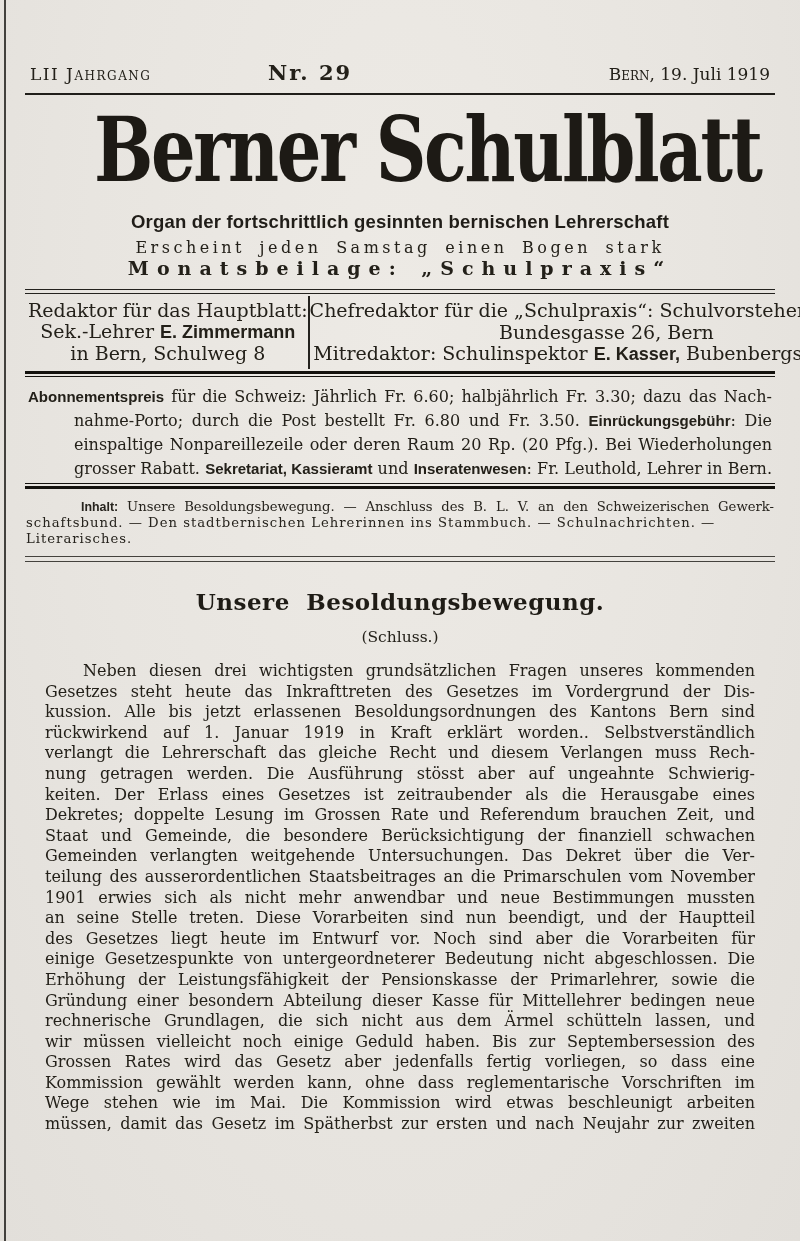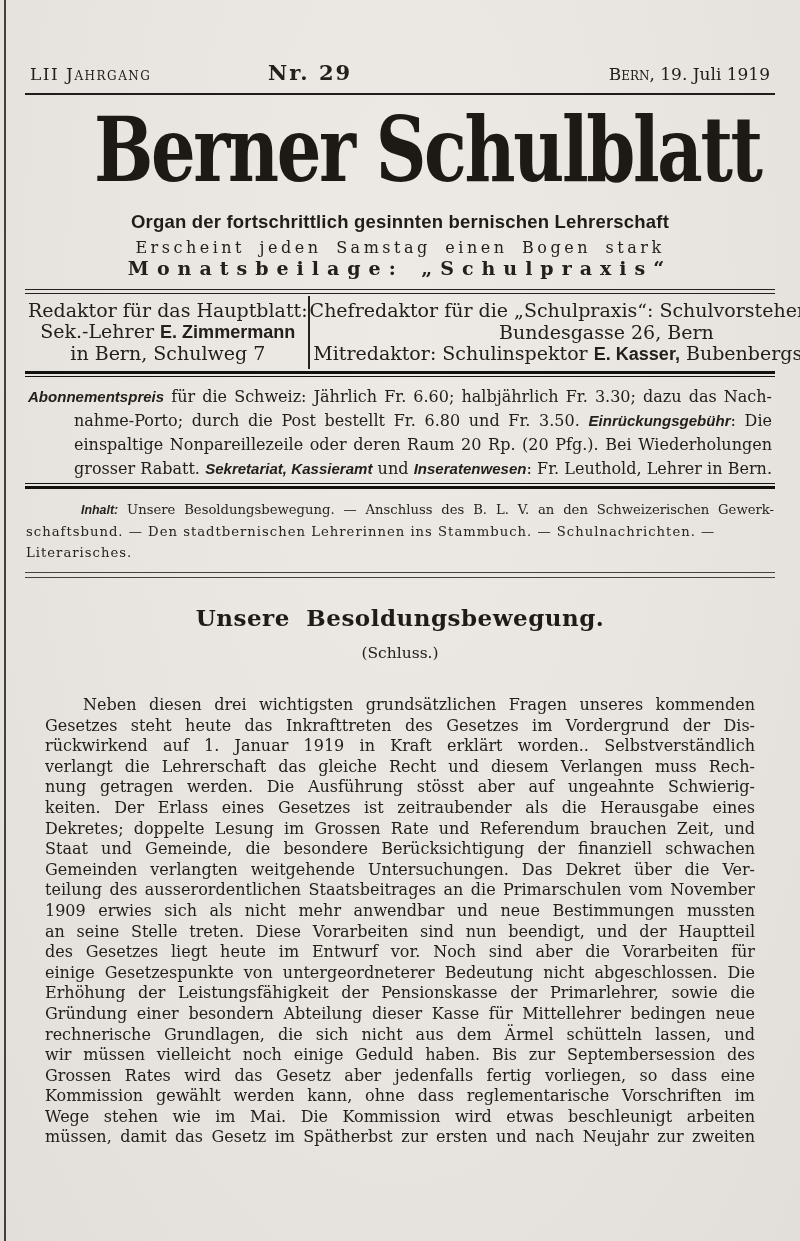--- a/index.html
+++ b/index.html
@@ -40,32 +40,32 @@
   .editors{display:flex;margin:0 28px;align-items:stretch;}
   .ed-left{width:350px;text-align:center;font-size:19px;line-height:21px;padding:6px 0;white-space:nowrap;}
   .ed-div{width:3px;border-left:1.5px solid #24221e;border-right:1.5px solid #24221e;margin:2px 0;}
   .ed-right{flex:1;text-align:center;font-size:19px;line-height:21px;padding:6px 0;white-space:nowrap;}
   .bname{font-family:"Liberation Sans",sans-serif;font-weight:bold;font-size:.95em;}
 
   
   .abo{margin:8px 28px 0;font-size:16px;line-height:24px;}
   .abo .l{text-align:justify;text-align-last:justify;}
   .abo .hang{padding-left:46px;}
-  .b{font-family:"Liberation Sans",sans-serif;font-weight:bold;font-size:.94em;font-style:italic;}
+  .b{font-family:"Liberation Sans",sans-serif;font-weight:bold;font-size:.94em;}
   .it{}
 
   
-  .inhalt{margin:10px 26px 0;font-size:13.2px;line-height:21px;color:#26231d;}
+  .inhalt{margin:10px 26px 0;font-size:13.2px;line-height:16px;color:#26231d;}
   .inhalt .l1{text-indent:55px;text-align:justify;text-align-last:justify;}
   .inhalt .l2{text-align:left;letter-spacing:1px;}
 
   
   .art-title{margin-top:26px;text-align:center;font-size:23px;font-weight:bold;letter-spacing:.5px;word-spacing:8px;color:#1f1c16;}
   .art-sub{margin-top:13px;text-align:center;font-size:15.5px;}
-  .art-body{margin:33px 45px 0;font-size:16px;line-height:20.6px;}
+  .art-body{margin:15px 45px 0;font-size:16px;line-height:20.6px;}
   .bodyline{text-align:justify;text-align-last:justify;}
   .bodyline.first{text-indent:38px;}
 </style>
 </head>
 <body>
 
 <div class="page">
   <div class="scan-line"></div>
 
   <div class="head-row">
@@ -82,21 +82,21 @@
   <div class="sub-organ">Organ der fortschrittlich gesinnten bernischen Lehrerschaft</div>
   <div class="sub-schedule">Erscheint jeden Samstag einen Bogen stark</div>
   <div class="sub-supplement">Monatsbeilage: „Schulpraxis“</div>
 
   <div class="thin-double"></div>
 
   <div class="editors">
     <div class="ed-left">
       <div>Redaktor für das Hauptblatt:</div>
       <div><span>Sek.-Lehrer </span><span class="bname">E. Zimmermann</span></div>
-      <div>in Bern, Schulweg 7</div>
+      <div>in Bern, Schulweg 8</div>
     </div>
     <div class="ed-div"></div>
     <div class="ed-right">
       <div><span>Chefredaktor für die „Schulpraxis“: Schulvorsteher </span><span class="bname">G. Rothen,</span></div>
       <div>Bundesgasse 26, Bern</div>
       <div><span>Mitredaktor: Schulinspektor </span><span class="bname">E. Kasser,</span><span> Bubenbergstr. 5, Bern</span></div>
     </div>
   </div>
 
   <div class="heavy-rule"></div>
@@ -116,29 +116,30 @@
   </div>
 
   <div class="thin-double2"></div>
 
   <div class="art-title">Unsere Besoldungsbewegung.</div>
   <div class="art-sub">(Schluss.)</div>
 
   <div class="art-body">
       <div class="bodyline first">Neben diesen drei wichtigsten grundsätzlichen Fragen unseres kommenden</div>
       <div class="bodyline">Gesetzes steht heute das Inkrafttreten des Gesetzes im Vordergrund der Dis-</div>
+      <div class="bodyline">kussion. Alle bis jetzt erlassenen Besoldungsordnungen des Kantons Bern sind</div>
       <div class="bodyline">rückwirkend auf 1. Januar 1919 in Kraft erklärt worden.. Selbstverständlich</div>
       <div class="bodyline">verlangt die Lehrerschaft das gleiche Recht und diesem Verlangen muss Rech-</div>
       <div class="bodyline">nung getragen werden. Die Ausführung stösst aber auf ungeahnte Schwierig-</div>
       <div class="bodyline">keiten. Der Erlass eines Gesetzes ist zeitraubender als die Herausgabe eines</div>
       <div class="bodyline">Dekretes; doppelte Lesung im Grossen Rate und Referendum brauchen Zeit, und</div>
       <div class="bodyline">Staat und Gemeinde, die besondere Berücksichtigung der finanziell schwachen</div>
       <div class="bodyline">Gemeinden verlangten weitgehende Untersuchungen. Das Dekret über die Ver-</div>
       <div class="bodyline">teilung des ausserordentlichen Staatsbeitrages an die Primarschulen vom November</div>
-      <div class="bodyline">1909 erwies sich als nicht mehr anwendbar und neue Bestimmungen mussten</div>
+      <div class="bodyline">1901 erwies sich als nicht mehr anwendbar und neue Bestimmungen mussten</div>
       <div class="bodyline">an seine Stelle treten. Diese Vorarbeiten sind nun beendigt, und der Hauptteil</div>
       <div class="bodyline">des Gesetzes liegt heute im Entwurf vor. Noch sind aber die Vorarbeiten für</div>
       <div class="bodyline">einige Gesetzespunkte von untergeordneterer Bedeutung nicht abgeschlossen. Die</div>
       <div class="bodyline">Erhöhung der Leistungsfähigkeit der Pensionskasse der Primarlehrer, sowie die</div>
       <div class="bodyline">Gründung einer besondern Abteilung dieser Kasse für Mittellehrer bedingen neue</div>
       <div class="bodyline">rechnerische Grundlagen, die sich nicht aus dem Ärmel schütteln lassen, und</div>
       <div class="bodyline">wir müssen vielleicht noch einige Geduld haben. Bis zur Septembersession des</div>
       <div class="bodyline">Grossen Rates wird das Gesetz aber jedenfalls fertig vorliegen, so dass eine</div>
       <div class="bodyline">Kommission gewählt werden kann, ohne dass reglementarische Vorschriften im</div>
       <div class="bodyline">Wege stehen wie im Mai. Die Kommission wird etwas beschleunigt arbeiten</div>

